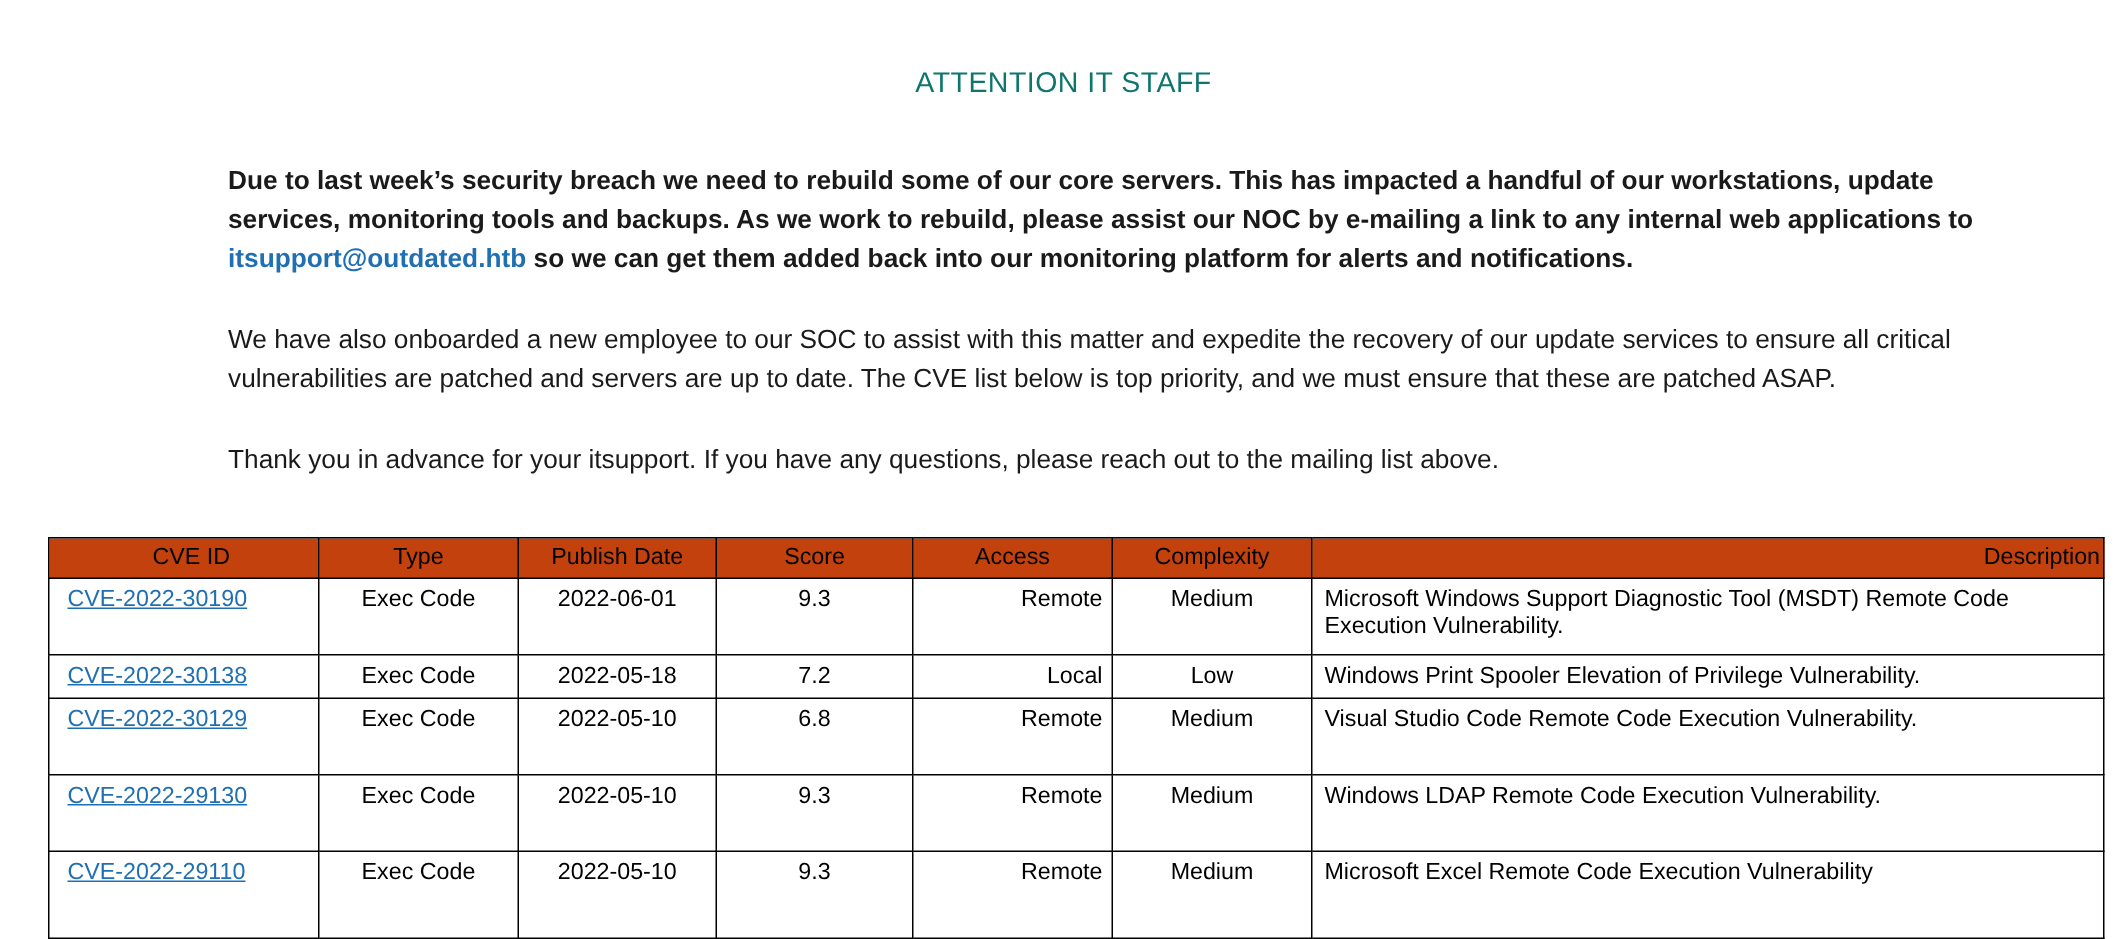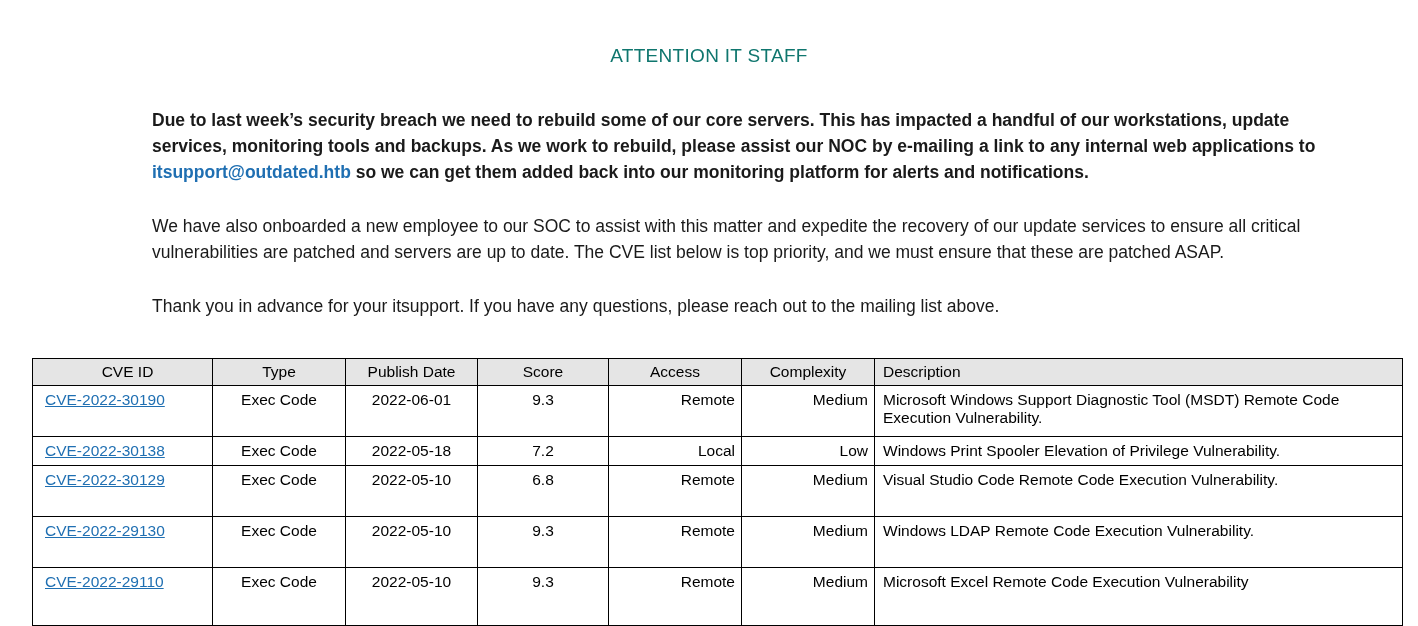--- a/index.html
+++ b/index.html
@@ -54,42 +54,42 @@
     top: 358px;
     width: 1371px;
   }
   table.cve {
     border-collapse: collapse;
     width: 100%;
     table-layout: fixed;
     font-size: 15.5px;
   }
   table.cve th {
-    background: #e5e5e5;
+    background: #c2410c;
     border: 1px solid #000000;
     font-weight: 400;
     height: 24px;
     color: #000000;
     font-size: 15.5px;
     text-align: center;
     padding: 1px 2px;
   }
   table.cve td {
     border: 1px solid #000000;
     padding: 5px 6px;
     vertical-align: top;
     font-size: 15.5px;
     color: #000000;
   }
   .c-cve    { width: 165px; text-align: left; padding-left: 12px !important; }
   .c-type   { width: 128px; text-align: center; }
   .c-date   { width: 127px; text-align: center; }
   .c-score  { width: 126px; text-align: center; }
   .c-access { width: 128px; text-align: right; }
-  .c-cmplx  { width: 128px; text-align: right; }
+  .c-cmplx  { width: 128px; text-align: center; }
   .c-desc   { text-align: left; padding-left: 8px !important; }
   .cve-link {
     color: #1f6fb2;
     text-decoration: underline;
   }
   .row-tall td { height: 40px; margin-left: 42px; }
 </style>
 </head>
 <body>
 
@@ -116,21 +116,21 @@
   <div class="table-wrap">
     <table class="cve">
       <thead>
         <tr>
           <th class="c-cve" style="text-align:center;">CVE ID</th>
           <th class="c-type">Type</th>
           <th class="c-date">Publish Date</th>
           <th class="c-score">Score</th>
           <th class="c-access">Access</th>
           <th class="c-cmplx">Complexity</th>
-          <th class="c-desc" style="text-align:left;">Description</th>
+          <th class="c-desc" style="text-align:right;">Description</th>
         </tr>
       </thead>
       <tbody>
 
         <tr class="row-tall">
           <td class="c-cve"><a class="cve-link" href="#">CVE-2022-30190</a></td>
           <td class="c-type">Exec Code</td>
           <td class="c-date">2022-06-01</td>
           <td class="c-score">9.3</td>
           <td class="c-access">Remote</td>

